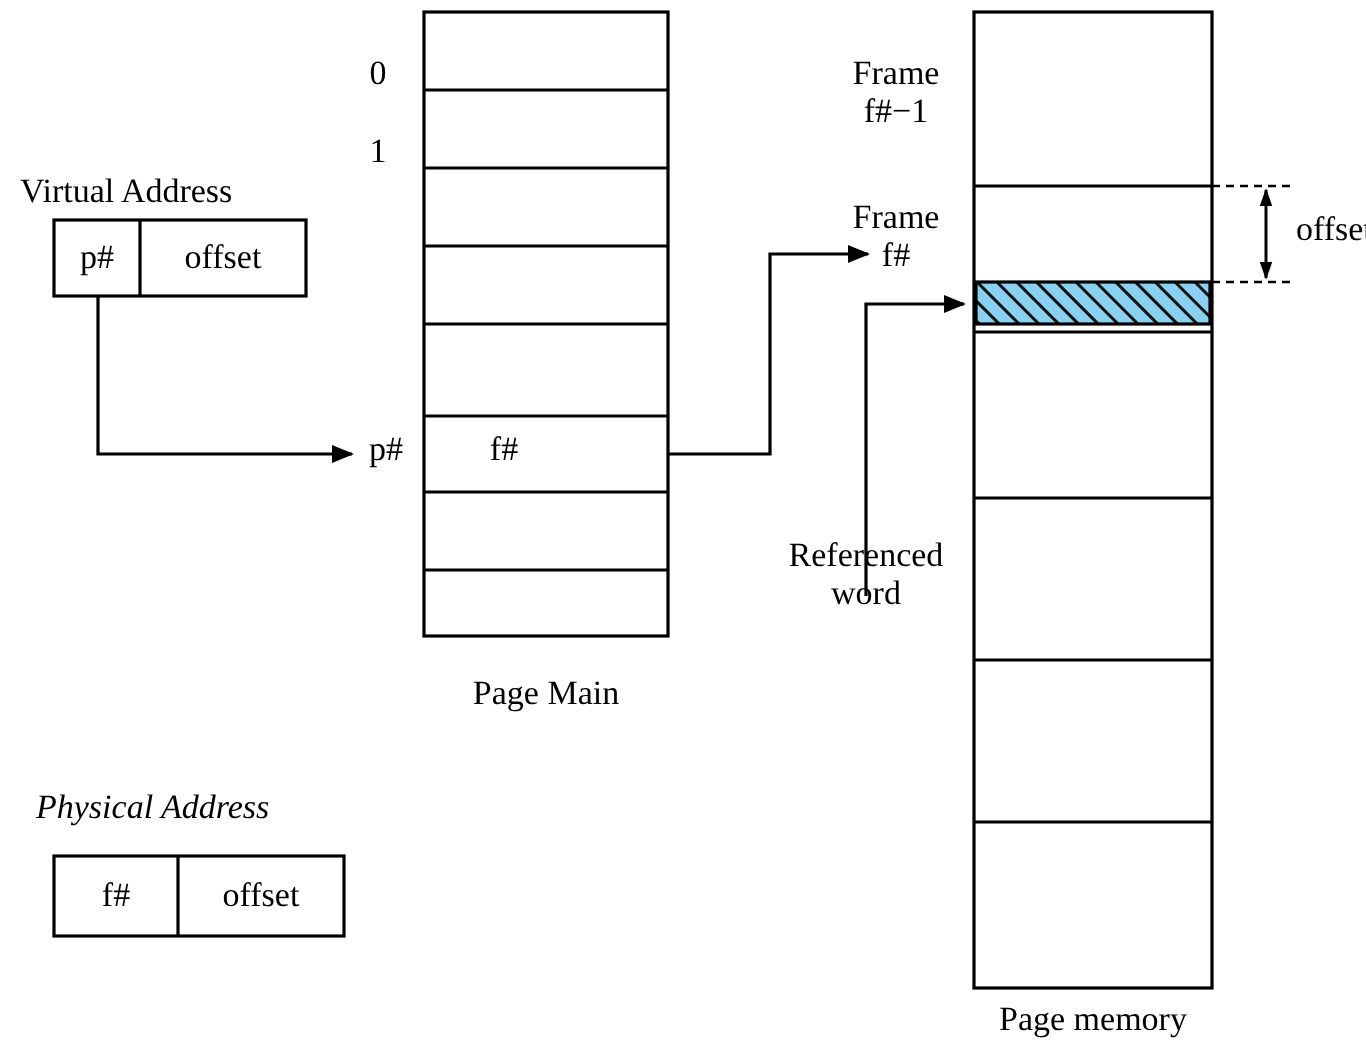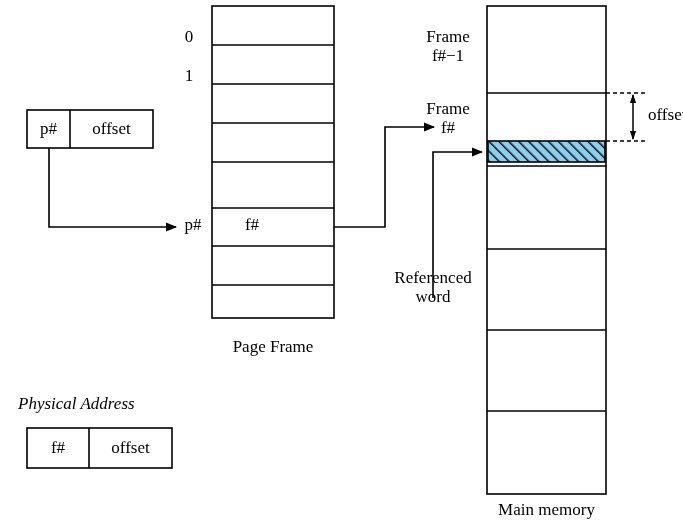--- a/index.html
+++ b/index.html
@@ -97,47 +97,48 @@
       <line x1="606" y1="141" x2="645" y2="141" stroke="#000" stroke-width="1.3" stroke-dasharray="4,3"></line>
       <line x1="633" y1="95" x2="633" y2="139" stroke="#000" stroke-width="1.5" marker-start="url(#arrowsm)" marker-end="url(#arrowsm)"></line>
     </g>
 
     <g>
       <rect x="27" y="428" width="145" height="40" fill="#ffffff" stroke="#000" stroke-width="1.6"></rect>
       <line x1="89" y1="428" x2="89" y2="468" stroke="#000" stroke-width="1.6"></line>
     </g>
   </svg>
 
+  <div class="lbl t17" style="left:10px; top:86px;">Virtual Address</div>
 
   <div class="lbl t17 c" style="left:27px; top:119px; width:43px;">p#</div>
 
   <div class="lbl t17 c" style="left:70px; top:119px; width:83px;">offset</div>
 
   <div class="lbl t17 c" style="left:178px; top:27px; width:22px;">0</div>
 
   <div class="lbl t17 c" style="left:178px; top:66px; width:22px;">1</div>
 
   <div class="lbl t17 c" style="left:179px; top:215px; width:28px;">p#</div>
 
   <div class="lbl t17 c" style="left:212px; top:215px; width:80px;">f#</div>
 
-  <div class="lbl t17 c" style="left:213px; top:337px; width:120px;">Page Frame</div>
+  <div class="lbl t17 c" style="left:213px; top:337px; width:120px;">Page Main</div>
 
   <div class="lbl t17 c" style="left:409px; top:27px; width:78px;">Frame
 f#−1</div>
 
   <div class="lbl t17 c" style="left:409px; top:99px; width:78px;">Frame
 f#</div>
 
   <div class="lbl t17" style="left:648px; top:105px;">offset</div>
 
   <div class="lbl t17 c" style="left:374px; top:268px; width:118px;">Referenced
 word</div>
 
   <div class="lbl t17" style="left:18px; top:394px;font-style:italic;">Physical Address</div>
 
   <div class="lbl t17 c" style="left:27px; top:438px; width:62px;">f#</div>
 
   <div class="lbl t17 c" style="left:89px; top:438px; width:83px;">offset</div>
 
-  <div class="lbl t17 c" style="left:487px; top:500px; width:119px;">Main memory</div>
+  <div class="lbl t17 c" style="left:487px; top:500px; width:119px;">Page memory</div>
 
 </div>
 
 </body></html>

